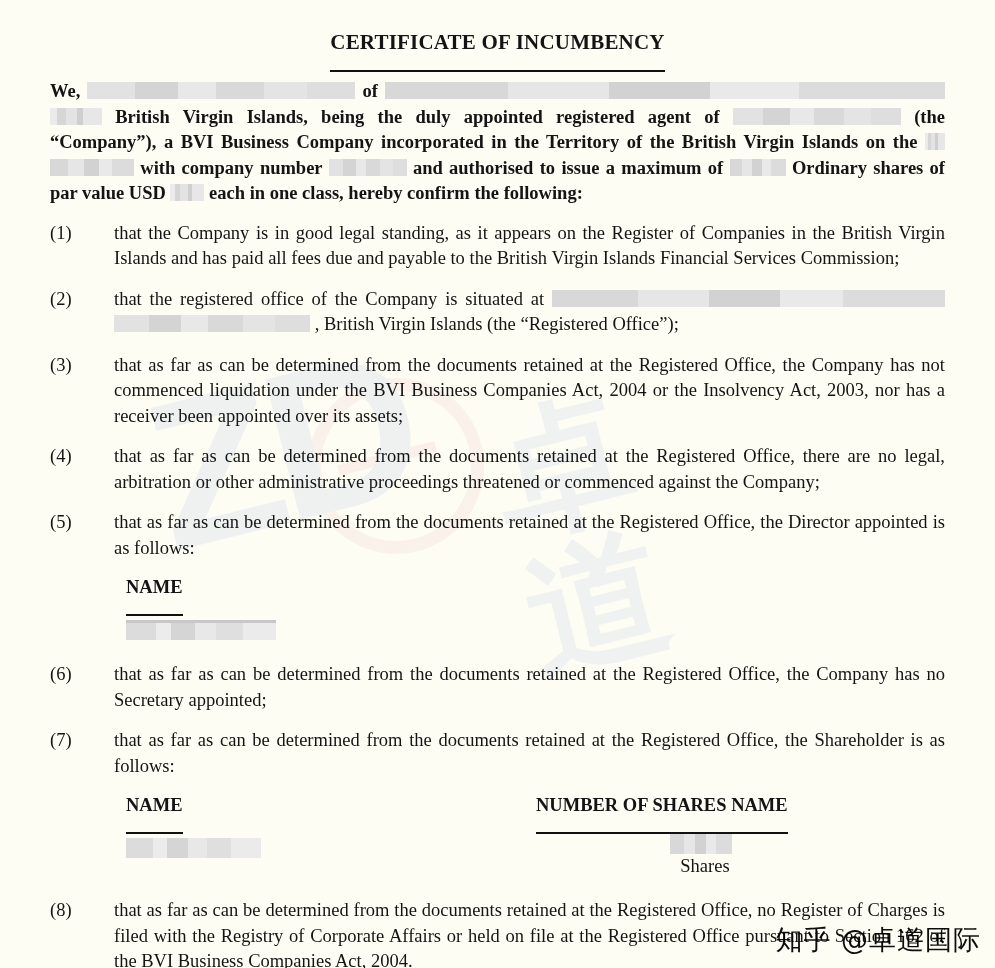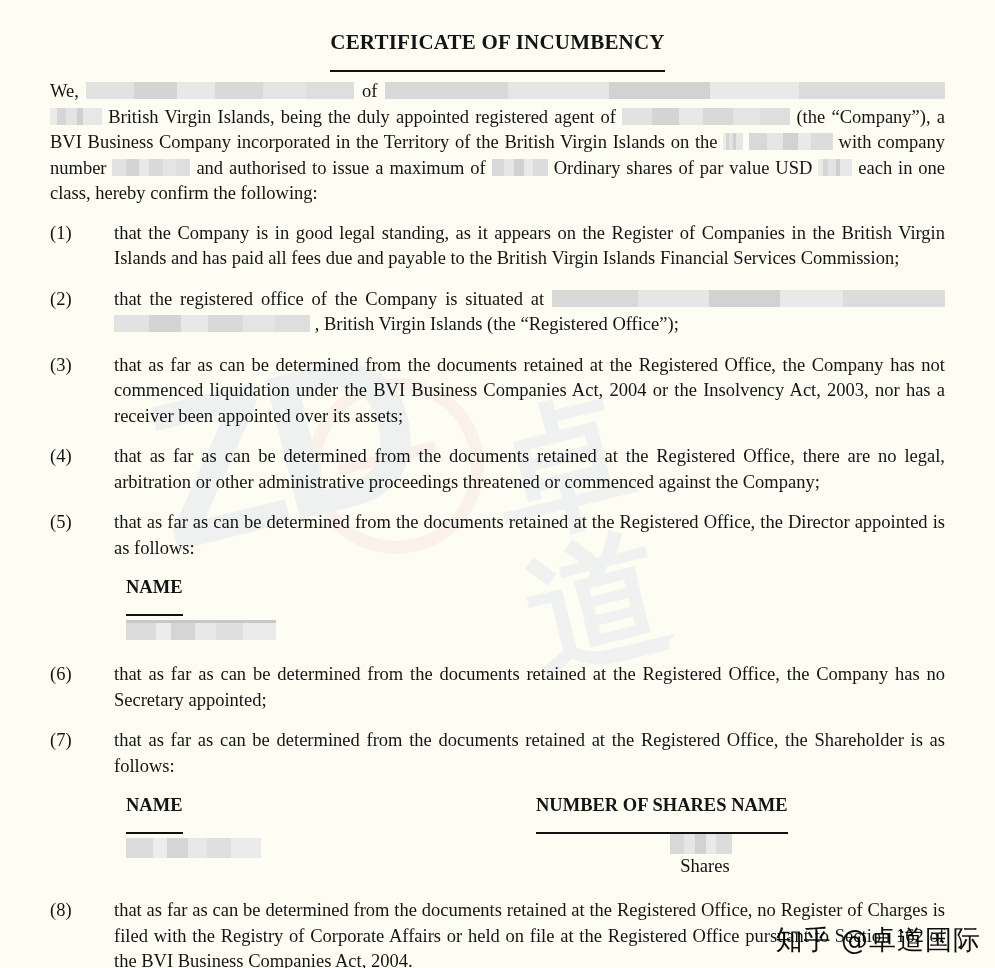--- a/index.html
+++ b/index.html
@@ -107,20 +107,21 @@
     border-bottom: 2.5px solid #111;
     padding-bottom: 16px;
   }
 
   .preamble {
     margin: 24px 50px 0 50px;
     font-size: 18.5px;
     line-height: 25.5px;
     text-align: justify;
     text-align-last: left;
+    font-weight: bold;
   }
 
   .clauses {
     margin: 14px 50px 0 50px;
   }
   .clause {
     display: flex;
     margin-bottom: 15px;
   }
   .clause-num {

